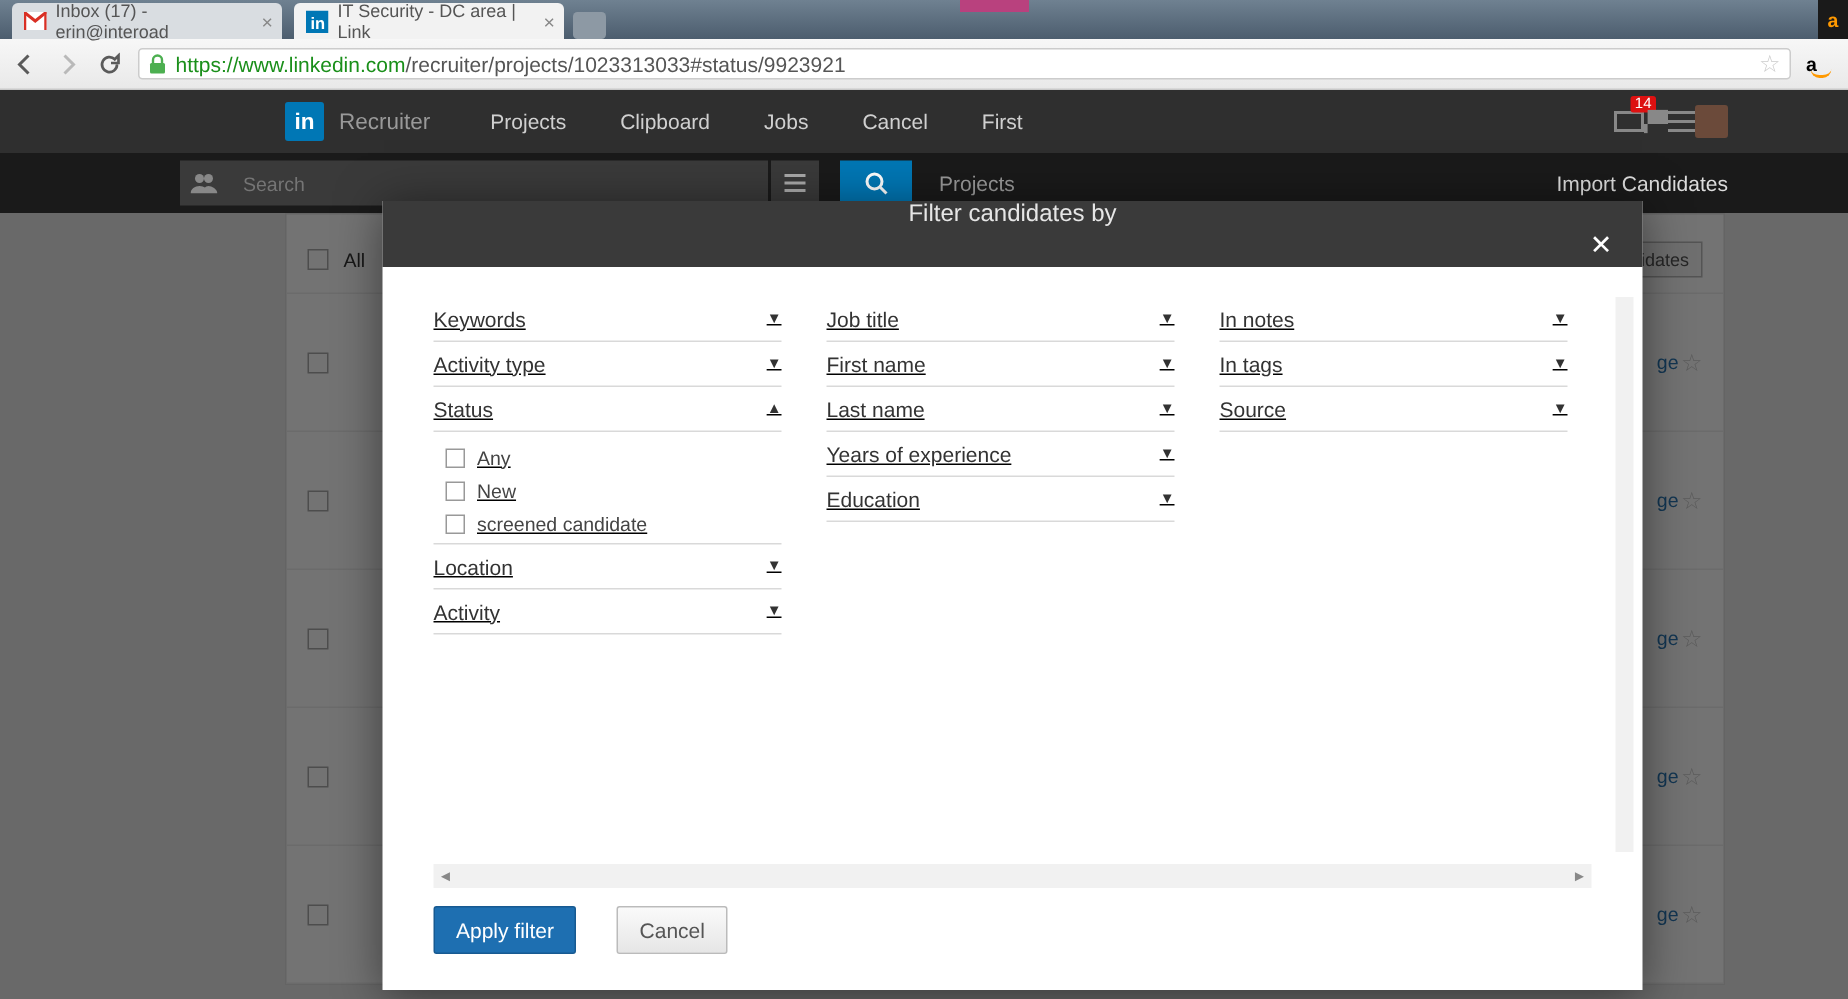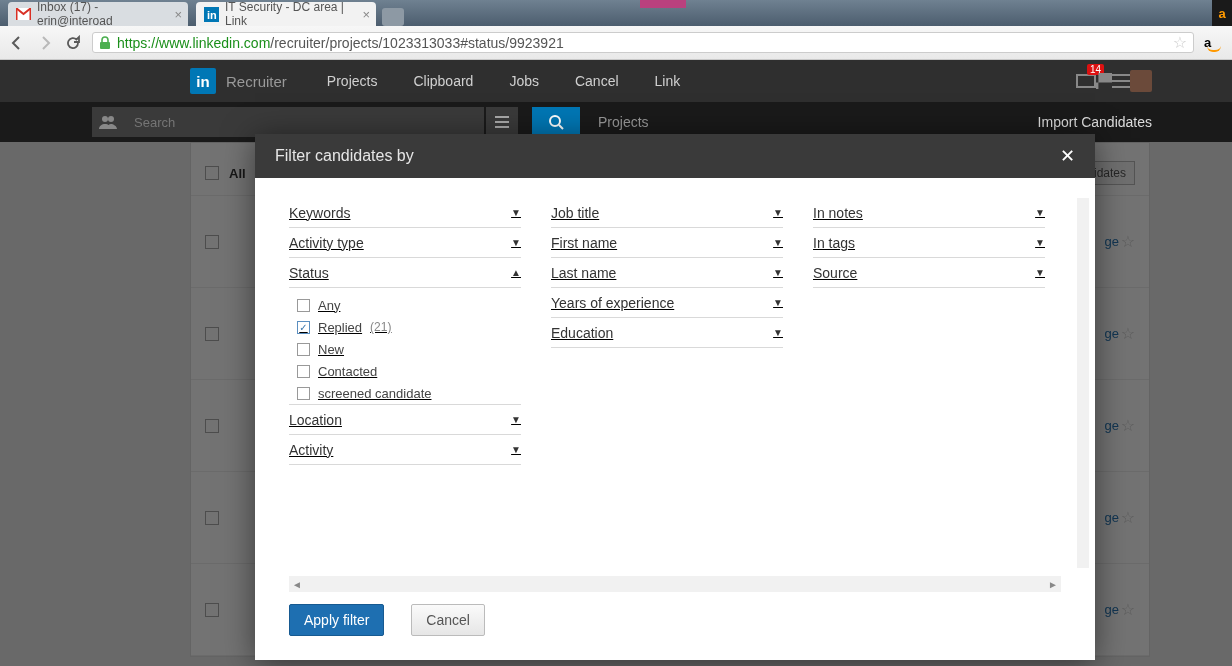--- a/index.html
+++ b/index.html
@@ -34,45 +34,45 @@
   .li-nav-item { color:#d0d0d0; }
   .li-right { margin-left:auto; display:flex; align-items:center; padding-right:80px; }
   .mail-ico { position:relative; width:20px; height:14px; border:2px solid #888; }
   .mail-ico .badge { position:absolute; top:-12px; right:-10px; background:#d11; color:#fff; font-size:10px; padding:0 3px; border-radius:2px; }
   .flag-ico { width:16px; height:16px; background:#888; clip-path: polygon(0 0,100% 0,100% 60%,0 60%,0 100%,15% 100%,15% 0);}
   .list-ico { width:18px; height:14px; display:flex; flex-direction:column; justify-content:space-between;}
   .list-ico div{height:2px;background:#888;}
   .avatar { width:22px;height:22px;background:#6b4a3a;border-radius:2px;}
 
   
-  .li-search { height:40px; background:#1a1a1a; display:flex; align-items:center; padding-left:92px; padding-right:80px;}
+  .li-search { height:40px; background:#1a1a1a; display:flex; align-items:center; padding-left:120px; padding-right:80px;}
   .people-ico { width:32px; height:30px; background:#3a3a3a; display:flex;align-items:center;justify-content:center; color:#888;}
   .search-box { width:360px; height:30px; background:#3a3a3a; border:none; color:#aaa; padding:0 10px; font-size:13px;}
   .menu-square { width:32px; height:30px; background:#3a3a3a; margin-left:2px; display:flex;align-items:center;justify-content:center;}
   .menu-square div{width:14px;height:2px;background:#aaa;box-shadow:0 -5px #aaa,0 5px #aaa;}
   .search-btn { width:48px; height:30px; background:#0077b5; margin-left:14px; display:flex;align-items:center;justify-content:center;}
   .adv-link { margin-left:18px; color:#999; font-size:14px;}
   .import-link { margin-left:auto; color:#ddd; font-size:14px;}
 
   
   .page-bg { position:absolute; top:142px; left:0; right:0; bottom:0; background:#e8e8e8;}
   .page-bg .panel { position:absolute; left:190px; top:0; width:960px; background:#fff; border:1px solid #ddd;}
   .page-bg .toolbar { padding:18px 14px 10px; display:flex; align-items:center; gap:10px; border-bottom:1px solid #eee;}
   .page-bg .toolbar .chk { width:14px; height:14px; border:1px solid #aaa;}
-  .page-bg .toolbar .all { font-weight:bold; color:#333;}
+  .page-bg .toolbar .all { font-weight:normal; color:#333;}
   .page-bg .btn-outline { margin-left:auto; border:1px solid #bbb; padding:4px 8px; font-size:12px; color:#555; background:#f7f7f7;}
   .cand-row { height:92px; border-bottom:1px solid #eee; display:flex; align-items:center; padding:0 14px; gap:12px;}
   .cand-row .chk{width:14px;height:14px;border:1px solid #aaa;}
   .cand-row .star{color:#ccc;font-size:16px;}
   .bluelink { position:absolute; right:30px; color:#2877b5; font-size:13px;}
   .overlay { position:absolute; top:142px; left:0; right:0; bottom:0; background:rgba(0,0,0,0.55);}
 
   
   .modal { position:absolute; top:134px; left:255px; width:840px; background:#fff; box-shadow:0 4px 30px rgba(0,0,0,0.5);}
-  .modal-head { background:#3a3a3a; color:#e6e6e6; height:44px; display:flex; align-items:center; padding:0 20px; font-size:16px;}
+  .modal-head { background:#3a3a3a; color:#e6e6e6; height:44px; display:flex; align-items:center; padding:0 20px; font-size:16px;flex-direction:column;}
   .modal-head .close { margin-left:auto; color:#fff; font-size:18px; cursor:pointer;}
   .modal-body { padding:20px 24px 8px 34px; display:flex; gap:30px; height:398px; position:relative;}
   .col { width:232px;text-decoration:underline; }
   .frow { height:30px; border-bottom:1px solid #d9d9d9; display:flex; align-items:center; color:#333; font-size:14px; cursor:pointer;}
   .frow .caret { margin-left:auto; font-size:10px; color:#333;}
   .status-opts { padding:6px 0 2px 8px; font-size:13px; color:#444; max-height:116px; overflow:hidden;}
   .opt { display:flex; align-items:center; gap:8px; height:22px;}
   .opt .cb { width:13px; height:13px; border:1px solid #999; display:inline-flex;align-items:center;justify-content:center;}
   .opt .cb.checked { background:#fff; border-color:#5b8fc0;}
   .opt .cb.checked::after{content:"✓"; font-size:10px; color:#3b77ad;}
@@ -153,21 +153,21 @@
 <div class="li-header">
   <div class="li-logo">
       <span>in</span>
     </div>
   <div class="li-brand">Recruiter</div>
   <div class="li-nav">
     <span class="li-nav-item">Projects</span>
     <span class="li-nav-item">Clipboard</span>
     <span class="li-nav-item">Jobs</span>
     <span class="li-nav-item">Cancel</span>
-    <span class="li-nav-item">Link</span>
+    <span class="li-nav-item">First</span>
   </div>
   <div class="li-right">
     <div class="mail-ico">
       <span class="badge">14</span>
     </div>
     <div class="flag-ico"></div>
     <div class="list-ico">
         <div></div>
         <div></div>
         <div></div>
@@ -252,36 +252,27 @@
           <span class="caret">▼</span>
         </div>
       <div class="frow">
           <span>Status</span>
           <span class="caret">▲</span>
         </div>
       <div class="status-opts">
         <div class="opt">
             <span class="cb"></span>
             <span>Any</span>
-          </div>
-        <div class="opt">
-            <span class="cb checked"></span>
-            <span>Replied</span> 
-            <span class="cnt">(21)</span>
           </div>
         <div class="opt">
             <span class="cb"></span>
             <span>New</span>
           </div>
         <div class="opt">
             <span class="cb"></span>
-            <span>Contacted</span>
-          </div>
-        <div class="opt">
-            <span class="cb"></span>
             <span>screened candidate</span>
           </div>
       </div>
       <div style="border-top:1px solid #d9d9d9"></div>
       <div class="frow">
           <span>Location</span>
           <span class="caret">▼</span>
         </div>
       <div class="frow">
           <span>Activity</span>

